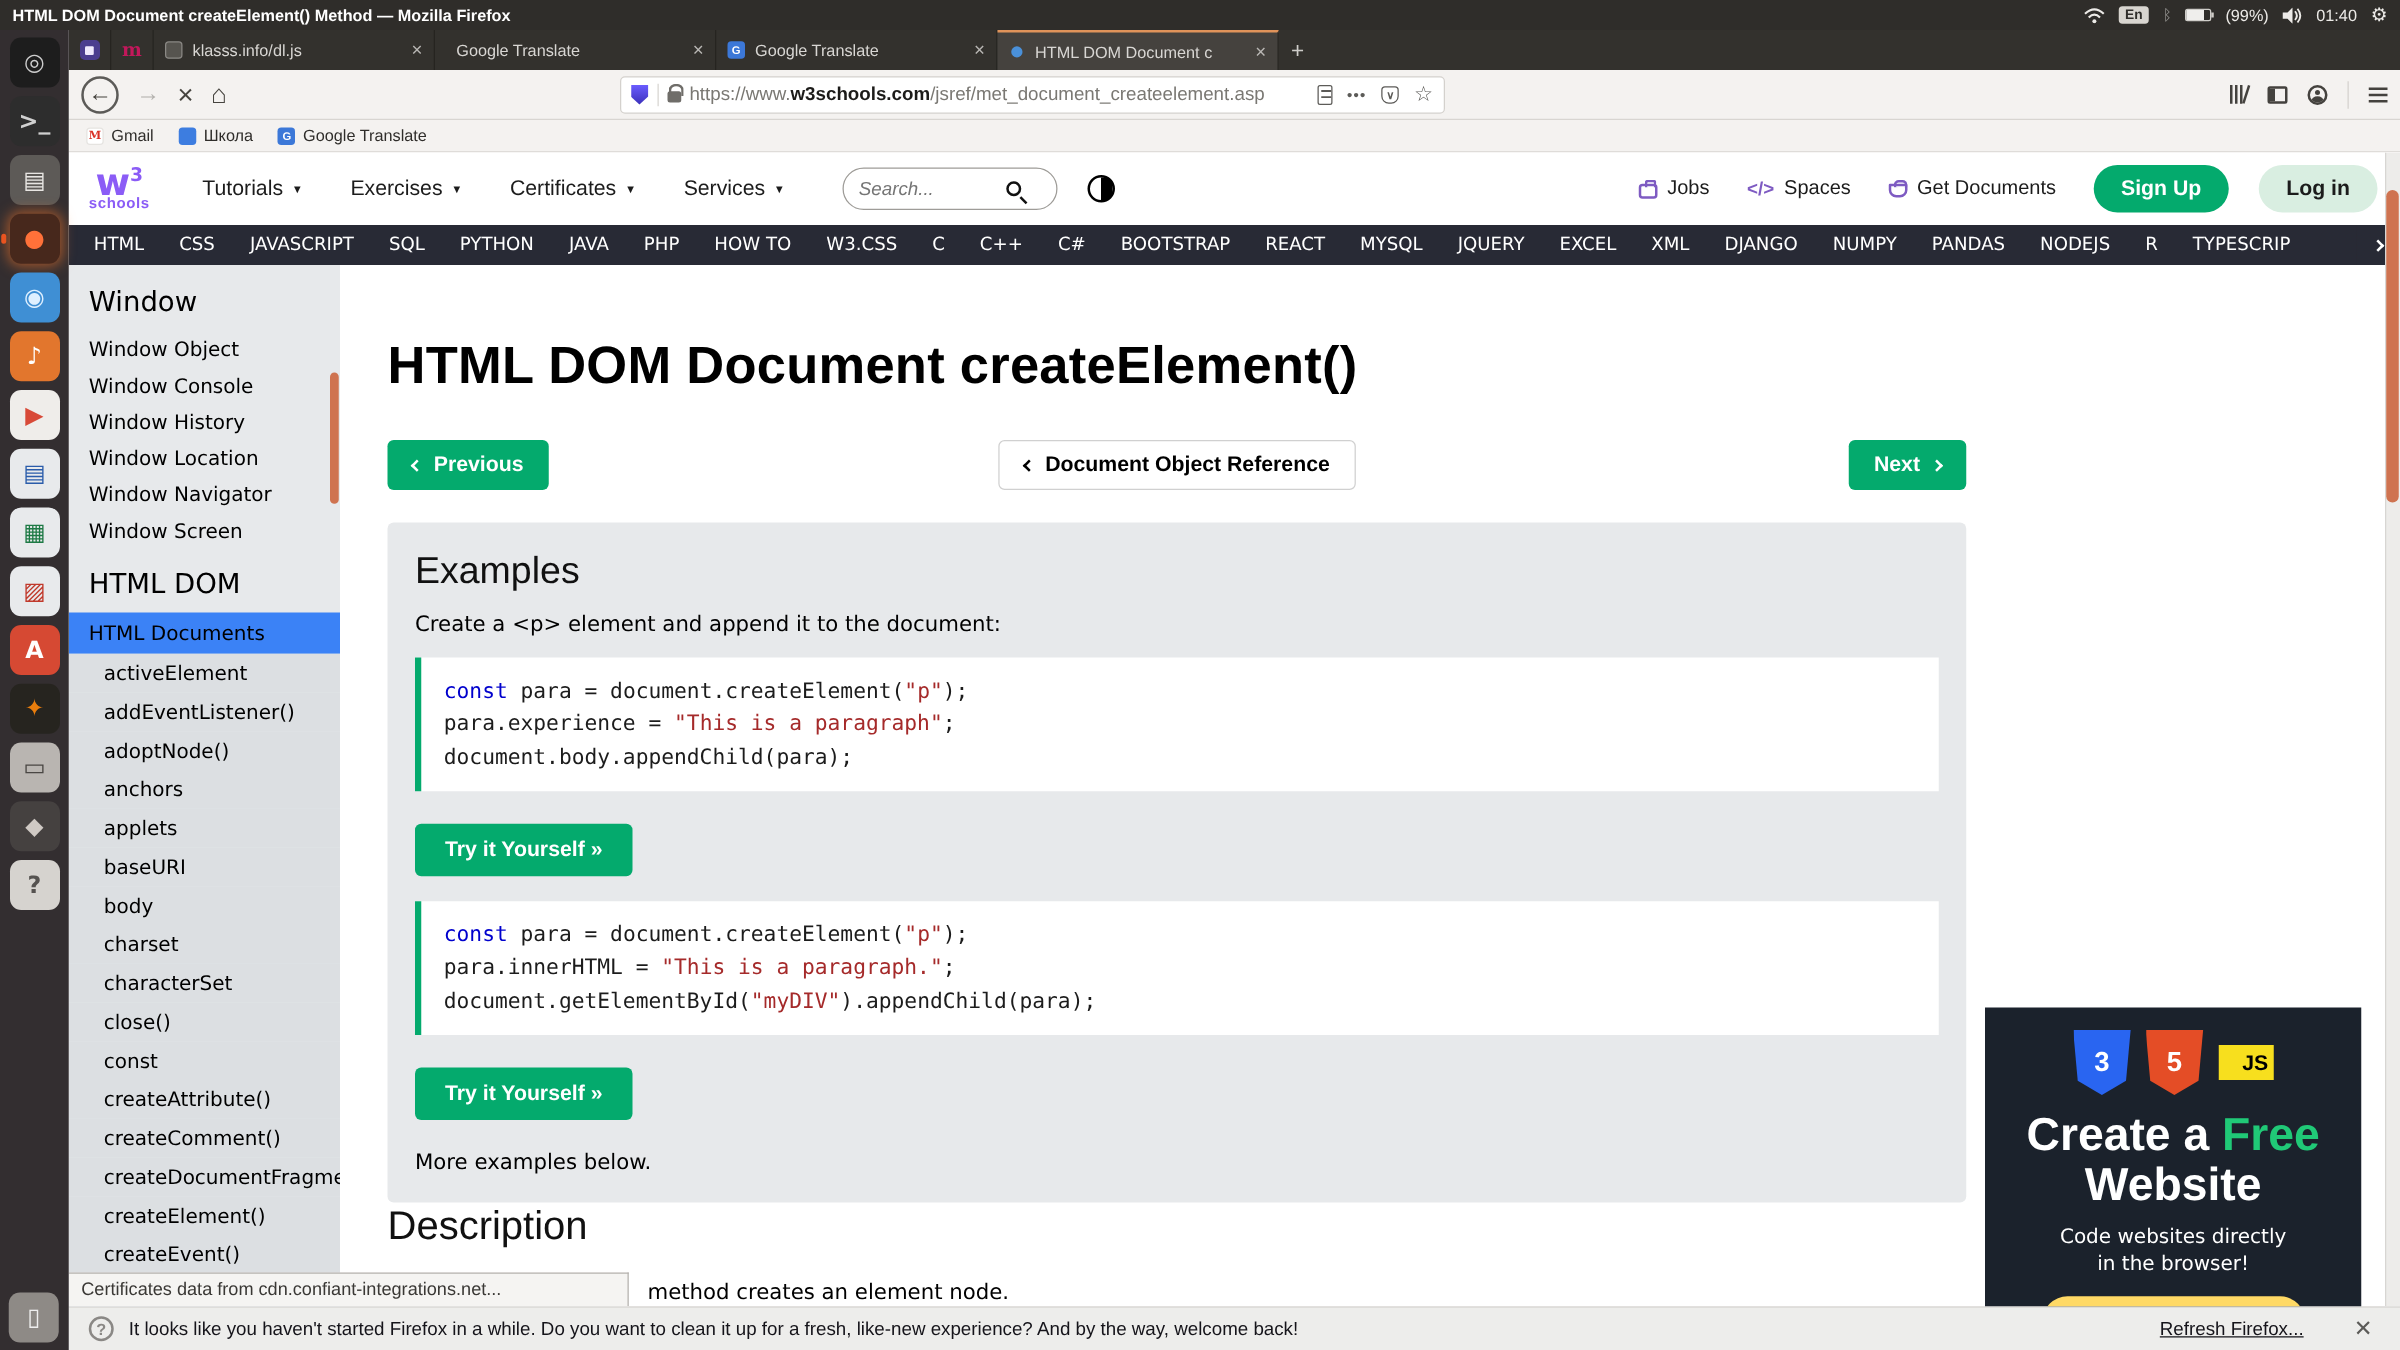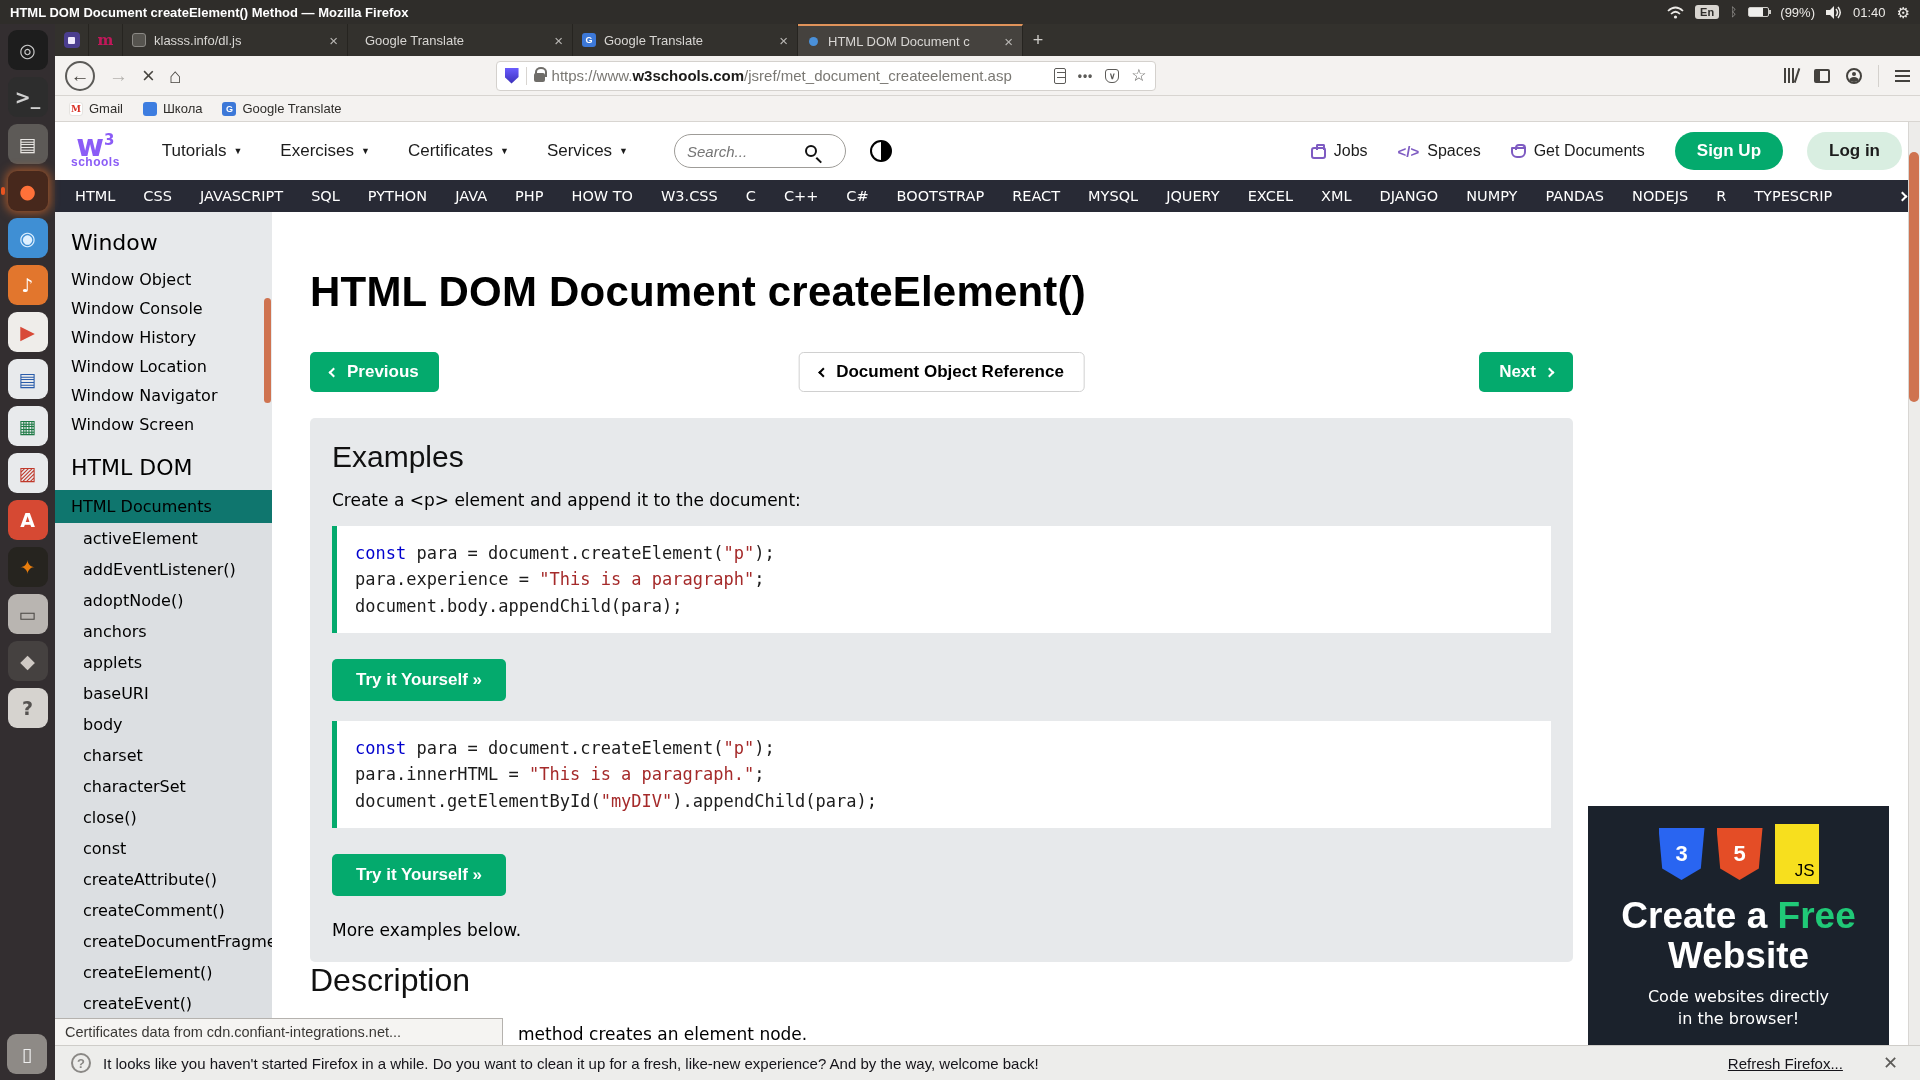--- a/index.html
+++ b/index.html
@@ -106,21 +106,21 @@
   .topics-more{position:absolute;right:0;top:0;height:32px;padding:0 14px;background:#282A35;display:flex;align-items:center}
   .chev{display:inline-block;width:8px;height:8px;border-right:3px solid currentColor;border-bottom:3px solid currentColor}
   .chev.left{transform:rotate(135deg)}
   .chev.right{transform:rotate(-45deg)}
   .topics-more .chev{color:#fff;width:7px;height:7px;border-width:2.5px}
   
   .page{display:flex;height:833px}
   .sidebar{width:217px;background:#E7E9EB;overflow:hidden;position:relative;font-family:"DejaVu Sans",sans-serif;flex:0 0 auto;padding-top:2px}
   .sb-heading{font-size:22px;color:#000;padding:16px 16px 10px 16px}
   .sb-link{font-size:16px;color:#000;padding:5px 0 5px 16px}
-  .sb-group{font-size:16px;color:#000;padding:7px 0 7px 16px;background:#0f766e}
+  .sb-group{font-size:16px;color:#000;padding:7px 0 7px 16px;background:#3b82f6}
   .sb-sub{font-size:16px;color:#000;padding:6px 0 6px 28px;background:#DCDFE2}
   .sb-thumb{position:absolute;right:1px;top:86px;width:7px;height:105px;background:#cf7350;border-radius:4px}
   
   .main{flex:1;position:relative;padding:56px 0 0 38px;overflow:hidden}
   .main h1{font-size:42px;font-weight:600;color:#000;margin-bottom:36px;letter-spacing:.2px}
   .btnrow{width:1263px;height:40px;position:relative;margin-bottom:26px}
   .gbtn{position:absolute;top:0;height:40px;display:flex;align-items:center;gap:10px;background:#04AA6D;color:#fff;font-weight:bold;font-size:17px;border-radius:5px;padding:0 20px}
   .gbtn .chev{width:7px;height:7px;border-width:2.5px}
   .gbtn.prev{left:0}
   .gbtn.next{right:0}
@@ -135,21 +135,21 @@
   .tryit{display:inline-block;background:#04AA6D;color:#fff;font-weight:bold;font-size:17px;border-radius:5px;padding:11px 24px;margin:10px 0 4px}
   .more-text{margin:20px 0 2px}
   .desc-h{position:absolute;left:38px;top:750px;font-size:32px;font-weight:500;color:#111}
   .desc-frag{position:absolute;left:246px;top:812px;font-family:"DejaVu Sans",sans-serif;font-size:17px;color:#000}
   
   .ad{position:absolute;right:31px;top:684px;width:301px;height:260px;background:#1b222c;text-align:center;padding-top:18px;z-index:5}
   .ad-icons{display:flex;justify-content:center;gap:12px;align-items:center}
   .shieldicon{width:46px;height:52px;clip-path:polygon(0 0,100% 0,92% 78%,50% 100%,8% 78%);display:flex;align-items:center;justify-content:center;color:#fff;font-weight:bold;font-size:22px}
   .shieldicon.css3{background:#2965f1}
   .shieldicon.html5{background:#e44d26}
-  .jsicon{width:44px;height:60px;background:#f7df1e;color:#000;font-weight:normal;font-size:17px;display:flex;align-items:flex-end;justify-content:flex-end;padding:3px 4px}
+  .jsicon{width:44px;height:28px;background:#f7df1e;color:#000;font-weight:bold;font-size:17px;display:flex;align-items:flex-end;justify-content:flex-end;padding:3px 4px}
   .ad-title{color:#fff;font-size:37px;font-weight:bold;line-height:1.08;margin-top:12px}
   .ad-title .free{color:#20c977}
   .ad-sub{color:#fff;font-family:"DejaVu Sans",sans-serif;font-size:16px;margin-top:10px;line-height:1.35}
   .ad-btn{margin:16px auto 0;width:210px;height:40px;border-radius:20px;background:#ffd965}
   
   .pg-scroll{position:absolute;right:0;top:0;bottom:0;width:12px;background:#edecea;border-left:1px solid #d8d6d3}
   .pg-thumb{position:absolute;right:1px;top:30px;width:10px;height:250px;background:#cf7350;border-radius:5px}
   
   .status{position:absolute;left:0;bottom:0;height:27px;width:448px;background:#f5f4f2;border:1px solid #b5b2ae;border-left:none;border-bottom:none;font-size:14.5px;color:#3a3835;display:flex;align-items:center;padding:0 10px;z-index:6}
   

